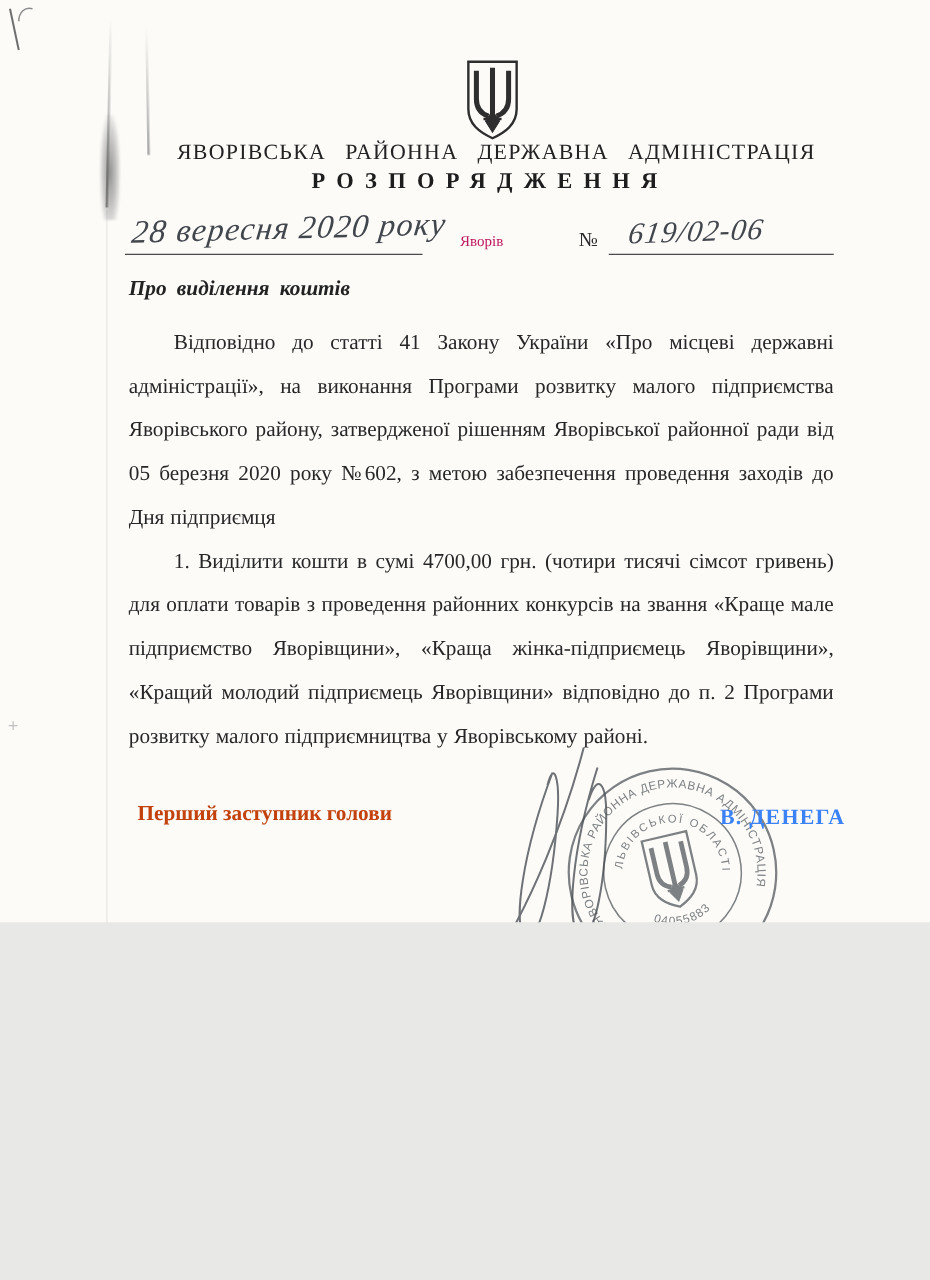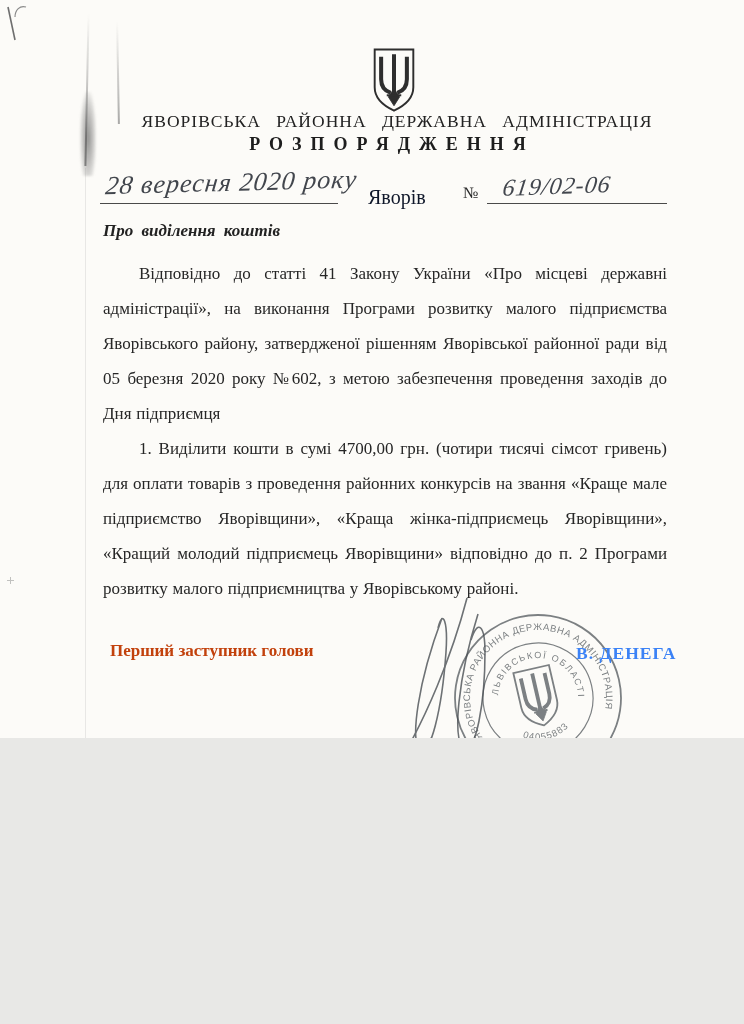--- a/index.html
+++ b/index.html
@@ -31,21 +31,21 @@
   .emblem{position:absolute;left:369px;top:47px;color:#2e2e2e;}
   .org-name{position:absolute;left:0;right:0;top:111px;padding-left:50px;
     text-align:center;font-size:17.5px;letter-spacing:1px;word-spacing:10px;color:#222;}
   .doc-type{position:absolute;left:0;right:0;top:134px;padding-left:40px;
     text-align:center;font-size:18px;font-weight:bold;letter-spacing:9px;color:#1d1d1d;}
   
   .hand{font-style:italic;color:#42464d;}
   .date-hand{position:absolute;left:106px;top:168px;width:240px;
     font-size:26px;letter-spacing:1px;transform:skewX(-8deg) rotate(-1.5deg);white-space:nowrap;}
   .date-underline{position:absolute;left:100px;top:203px;width:238px;border-bottom:1.5px solid #4a4a4a;}
-  .city{position:absolute;left:368px;top:186px;font-size:20px;color:#0f172a;}
+  .city{position:absolute;left:368px;top:186px;font-size:12px;color:#be185d;}
   .num-sign{position:absolute;left:463px;top:184px;font-size:16px;color:#2a2a2a;}
   .num-underline{position:absolute;left:487px;top:203px;width:180px;border-bottom:1.5px solid #4a4a4a;}
   .num-hand{position:absolute;left:503px;top:173px;font-size:24px;letter-spacing:1px;
     transform:skewX(-10deg) rotate(-2deg);white-space:nowrap;}
   
   .subject{position:absolute;left:103px;top:221px;font-size:17px;font-weight:bold;font-style:italic;
     word-spacing:4px;color:#222;text-align:center;}
   .body-text{position:absolute;left:103px;top:256px;width:564px;
     font-size:17px;line-height:35px;text-align:justify;color:#262626;}
   .body-text p{margin:0;text-indent:36px;word-spacing:.5px;}

